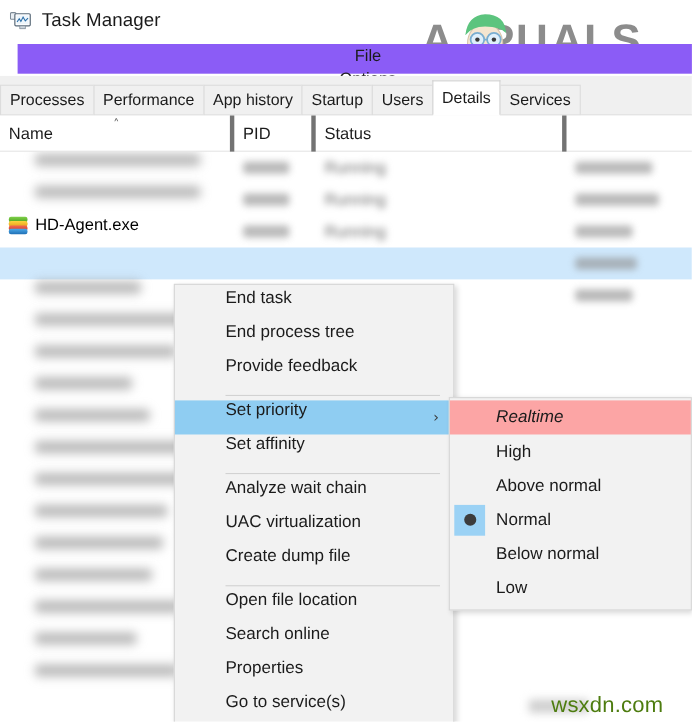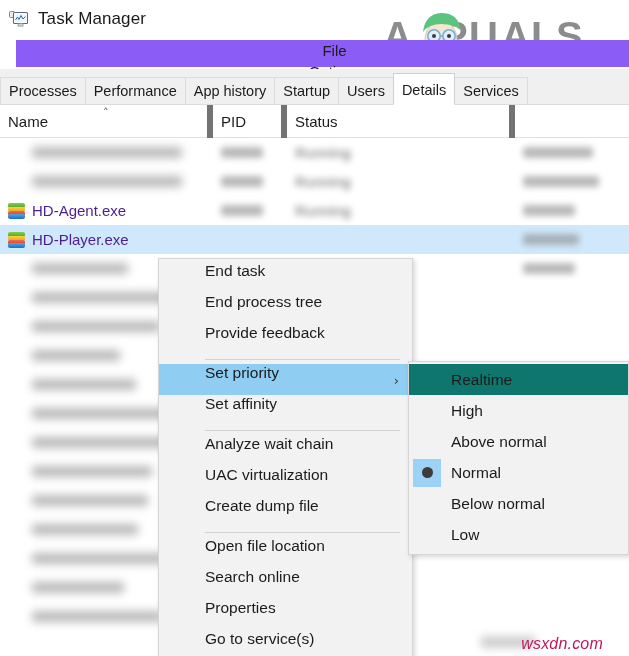--- a/index.html
+++ b/index.html
@@ -52,32 +52,32 @@
   }
 
   
   .colheader {
     position: absolute; left: 0; top: 105px; width: 629px; height: 33px;
     background: #ffffff; border-bottom: 1px solid #e2e2e2;
   }
   .colhead {
     position: absolute; top: 0; height: 33px; font-size: 15px; color: #1b1b1b;
     display: flex; align-items: center; padding-left: 8px; cursor: default;
-    border-right: 6px solid #737373;
+    border-right: 4px solid #737373;
   }
   .sortcaret {
     position: absolute; top: 2px; font-size: 11px; color: #5a5a5a;
     font-family: "DejaVu Sans", sans-serif; line-height: 11px;
   }
 
   
   .listarea { position: absolute; left: 0; top: 138px; width: 629px; height: 518px; background: #fff; overflow: hidden; }
   .prow { position: relative; height: 29px; width: 629px; }
   .prow.selected { background: #cfe8fc; }
-  .pname { position: absolute; left: 8px; top: 0; height: 29px; display: flex; align-items: center; font-size: 15px; color: #4c1d95; }
+  .pname { position: absolute; left: 8px; top: 0; height: 29px; display: flex; font-size: 15px; color: #000000; }
   .picon { width: 17px; height: 17px; margin-right: 7px; flex: 0 0 auto; position: relative; }
   .ppid  { position: absolute; left: 221px; top: 0; height: 29px; display: flex; align-items: center; font-size: 15px; color:#161616;}
   .pstat { position: absolute; left: 295px; top: 0; height: 29px; display: flex; align-items: center; font-size: 15px; color:#161616;}
   .puser { position: absolute; left: 523px; top: 0; height: 29px; display: flex; align-items: center; font-size: 15px; color:#161616;}
   .blur { filter: blur(3.4px); color: #6e6e6e; }
   .blur-chip { display:inline-block; background:#8e8e8e; border-radius:3px; height:11px; filter: blur(3.2px); opacity:.62;}
 
   
   .bs { width:17px; height:17px; position:relative; }
   .bs i { position:absolute; left:0; width:17px; height:5px; border-radius:2px; display:block; }
@@ -109,32 +109,32 @@
     position: absolute; left: 408px; top: 361px; width: 221px;
     background: #f2f2f2; border: 1px solid #d6d6d6;
     box-shadow: 2px 2px 5px rgba(0,0,0,.16);
     padding: 2px 0 4px 0; z-index: 60;
   }
   .subitem {
     position: relative; height: 31px; display: flex; align-items: center;
     font-size: 15.5px; color: #1b1b1b; padding-left: 42px; cursor: default;
     white-space: nowrap;
   }
-  .subitem.hl { background: #0f766e; }
+  .subitem.hl { background: #fca5a5; font-style: italic; }
   .radiobox {
     position: absolute; left: 4px; top: 50%; transform: translateY(-50%);
     width: 28px; height: 28px; background: #9bd2f5;
     display: flex; align-items: center; justify-content: center;
   }
   .radiodot { width: 11px; height: 11px; border-radius: 50%; background: #3c3c3c; }
 
   
   .watermark {
     position: absolute; right: 6px; bottom: 3px;
-    font-size: 16px; color: #be185d; letter-spacing: .2px; z-index: 90; font-style: italic;
+    font-size: 20px; color: #4d7c0f; letter-spacing: .2px; z-index: 90;
   }
   .wm-blur {
     position:absolute; right:74px; bottom:8px; width:54px; height:12px;
     background:#cfcfcf; filter:blur(4px); z-index:88;
   }
 </style>
 </head>
 <body>
 
 <div id="root">
@@ -243,24 +243,20 @@
         </div>
         <div class="ppid">
           <span class="blur-chip" style="width:42px"></span>
         </div>
         <div class="pstat blur">Running</div>
         <div class="puser">
           <span class="blur-chip" style="width:52px"></span>
         </div>
       </div>
       <div class="prow selected">
-        <div class="pname">
-          <span class="picon"><span class="bs"><i style="top:1px;background:linear-gradient(#7fd04a,#4fa521)"></i><i style="top:5px;background:linear-gradient(#fdd23d,#e8a11c)"></i><i style="top:9px;background:linear-gradient(#f06a55,#cf3b26)"></i><i style="top:12px;background:linear-gradient(#4aa8e8,#1f6fb5)"></i></span></span>
-          <span>HD-Player.exe</span>
-        </div>
         <div class="ppid"></div>
         <div class="pstat blur"></div>
         <div class="puser">
           <span class="blur-chip" style="width:56px"></span>
         </div>
       </div>
       <div class="prow">
         <div class="pname">
           <span class="picon"><span class="gicon"></span></span>
           <span class="blur"><span class="blur-chip" style="width:96px"></span></span>

